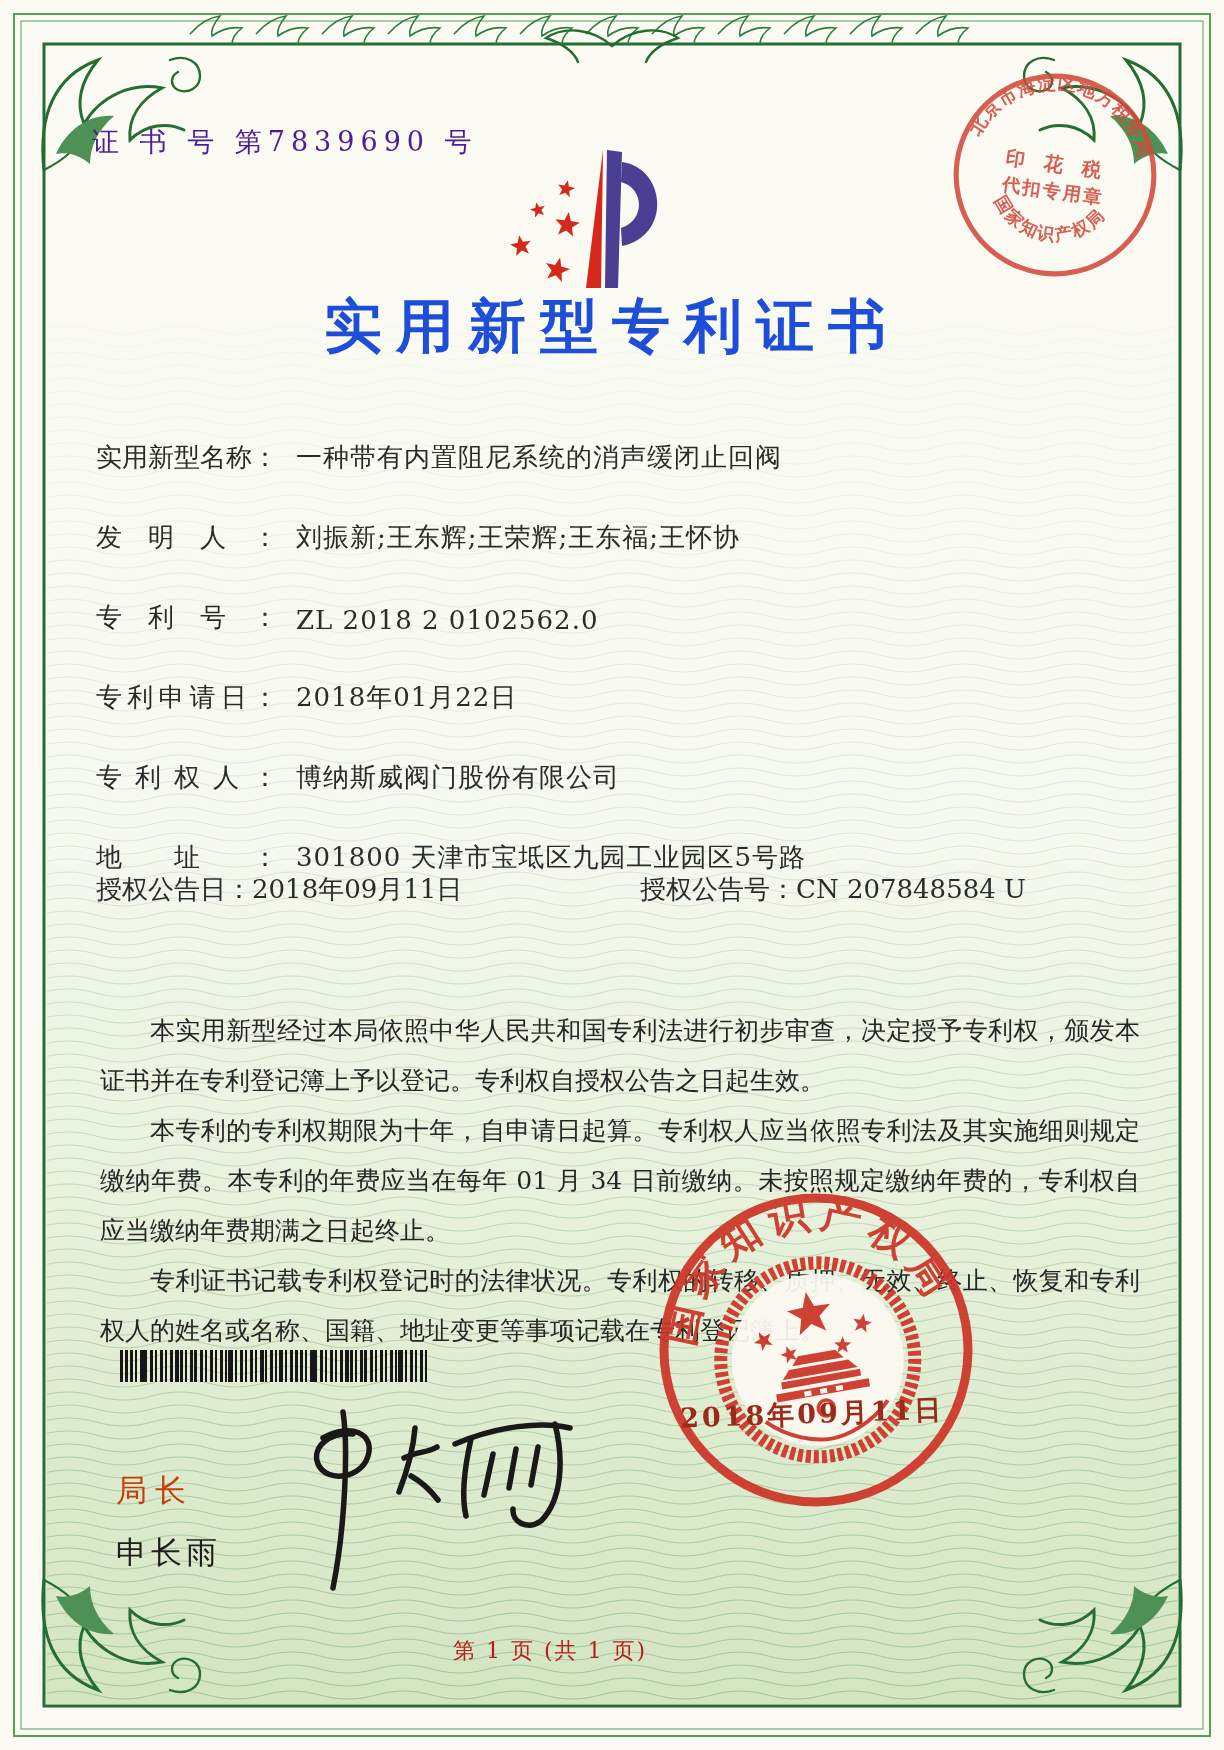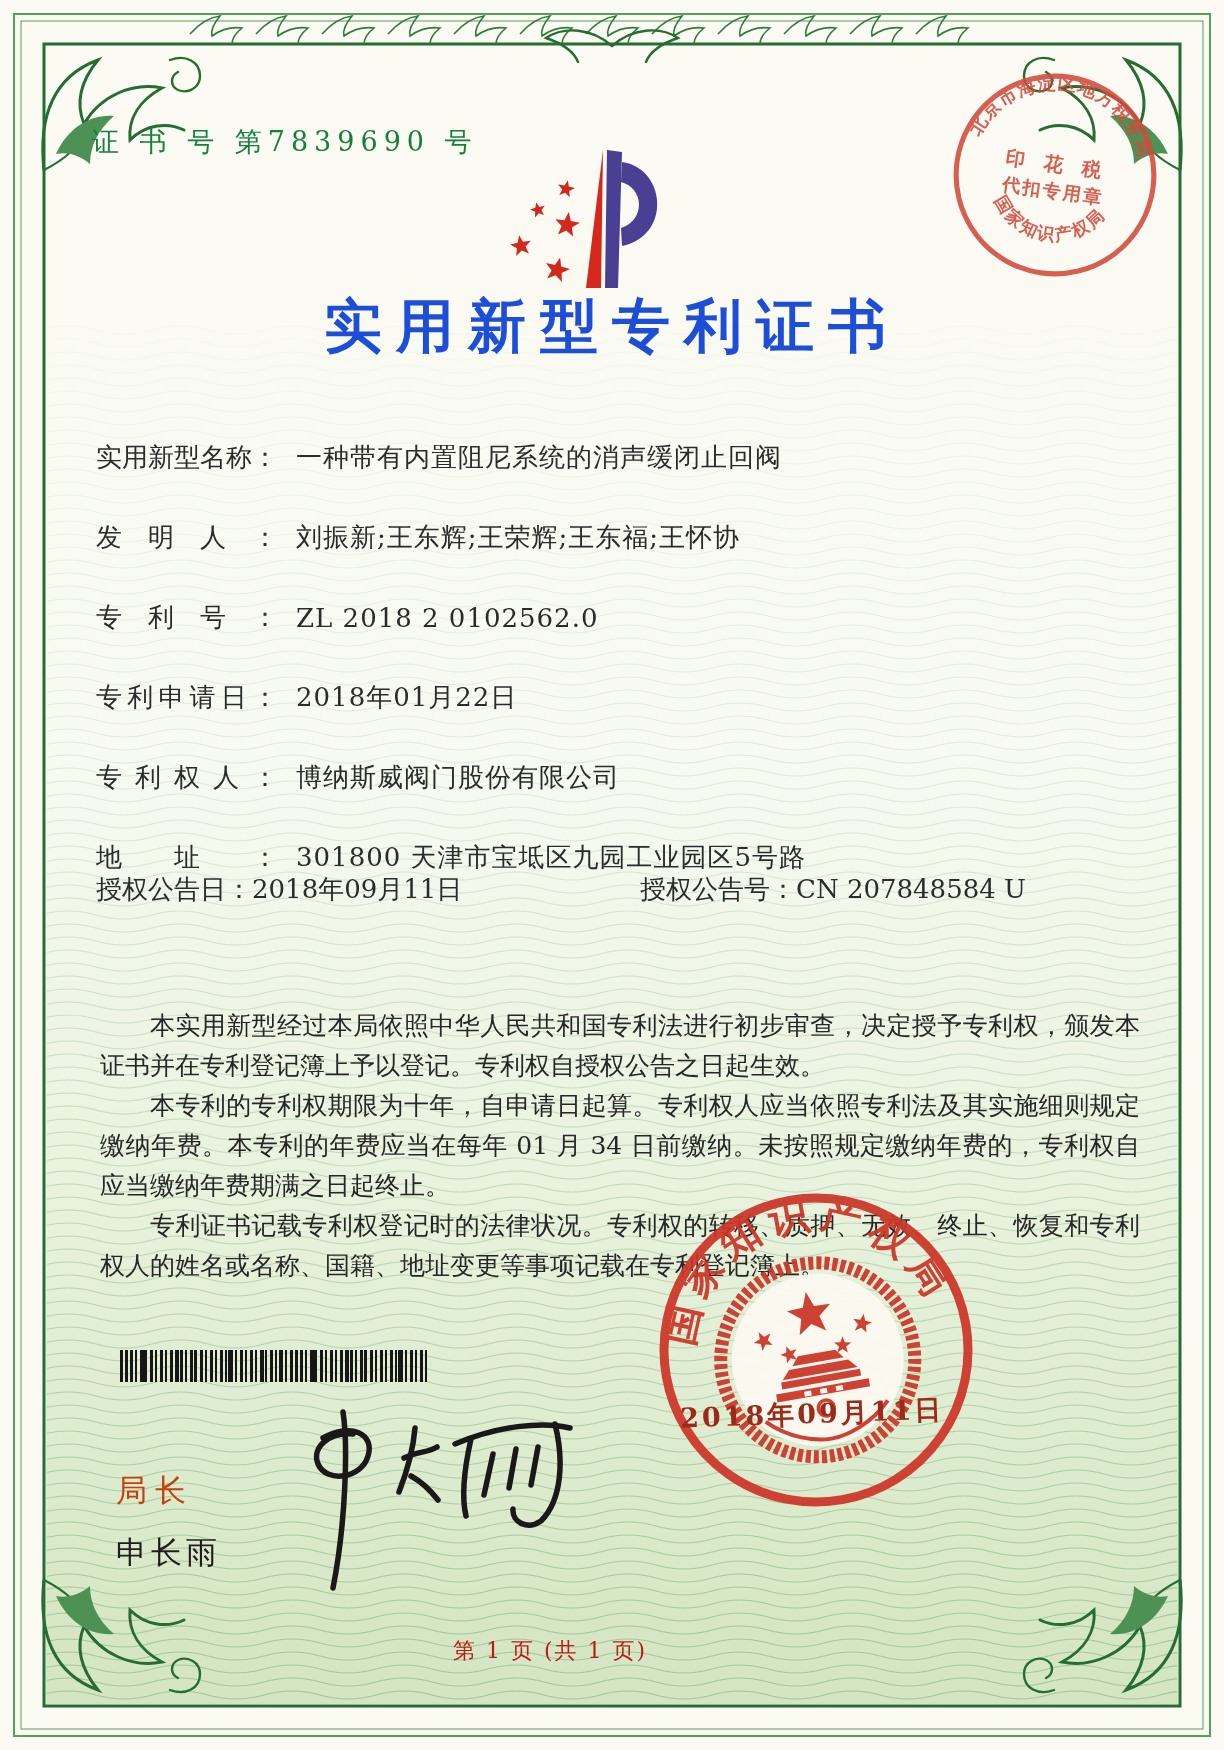--- a/index.html
+++ b/index.html
@@ -7,32 +7,32 @@
     position:relative;width:1224px;height:1750px;margin:0 auto;
     background:#fbfaf3;overflow:hidden;
     font-family:"DejaVu Serif", serif;
   }
   .inner-bg{
     position:absolute;left:46px;top:46px;width:1132px;height:1658px;
     background:linear-gradient(180deg, rgba(255,255,255,0) 0%, rgba(246,251,242,.55) 42%,
                rgba(230,241,219,.85) 68%, #dcebcd 86%, #d4e5c2 100%);
   }
   svg.layer{position:absolute;left:0;top:0;width:1224px;height:1750px;}
-  .cert-no{position:absolute;left:92px;top:124px;font-size:27px;letter-spacing:6px;color:#15803d;}
+  .cert-no{position:absolute;left:92px;top:124px;font-size:27px;letter-spacing:6px;color:#4c1d95;}
   .title{position:absolute;left:0;top:288px;width:100%;text-align:center;
          font-size:58px;font-weight:bold;letter-spacing:14px;color:#1d4ed8;}
   .fields{position:absolute;left:96px;top:440px;width:1048px;display:flex;flex-direction:column;
           gap:45px;font-size:26px;color:#2b2b2b;}
-  .frow{display:flex;align-items:center;}
+  .frow{display:flex;align-items:flex-end;}
   .flabel{flex:0 0 182px;width:182px;text-align:justify;text-align-last:justify;}
   .fvalue{margin-left:18px;letter-spacing:1px;}
   .grant-left,.grant-right{position:absolute;top:872px;font-size:26px;color:#2b2b2b;}
   .grant-left{left:96px;}
   .grant-right{left:640px;}
-  .paras{position:absolute;left:100px;top:1006px;width:1040px;font-size:25px;line-height:40px;
+  .paras{position:absolute;left:100px;top:1006px;width:1040px;font-size:25px;line-height:50px;
          text-align:justify;color:#262626;}
   .paras p{margin:0;text-indent:2em;}
   .barcode{position:absolute;left:120px;top:1350px;width:308px;height:32px;
     background:
       repeating-linear-gradient(90deg,#161616 0 2px,rgba(0,0,0,0) 2px 5px),
       repeating-linear-gradient(90deg,#161616 0 3px,rgba(0,0,0,0) 3px 10px),
       repeating-linear-gradient(90deg,rgba(0,0,0,0) 0 6px,#161616 6px 8px,rgba(0,0,0,0) 8px 17px);
   }
   .director-label{position:absolute;left:116px;top:1470px;font-size:31px;letter-spacing:8px;
                   color:#c2410c;font-family:"DejaVu Sans", sans-serif;}

